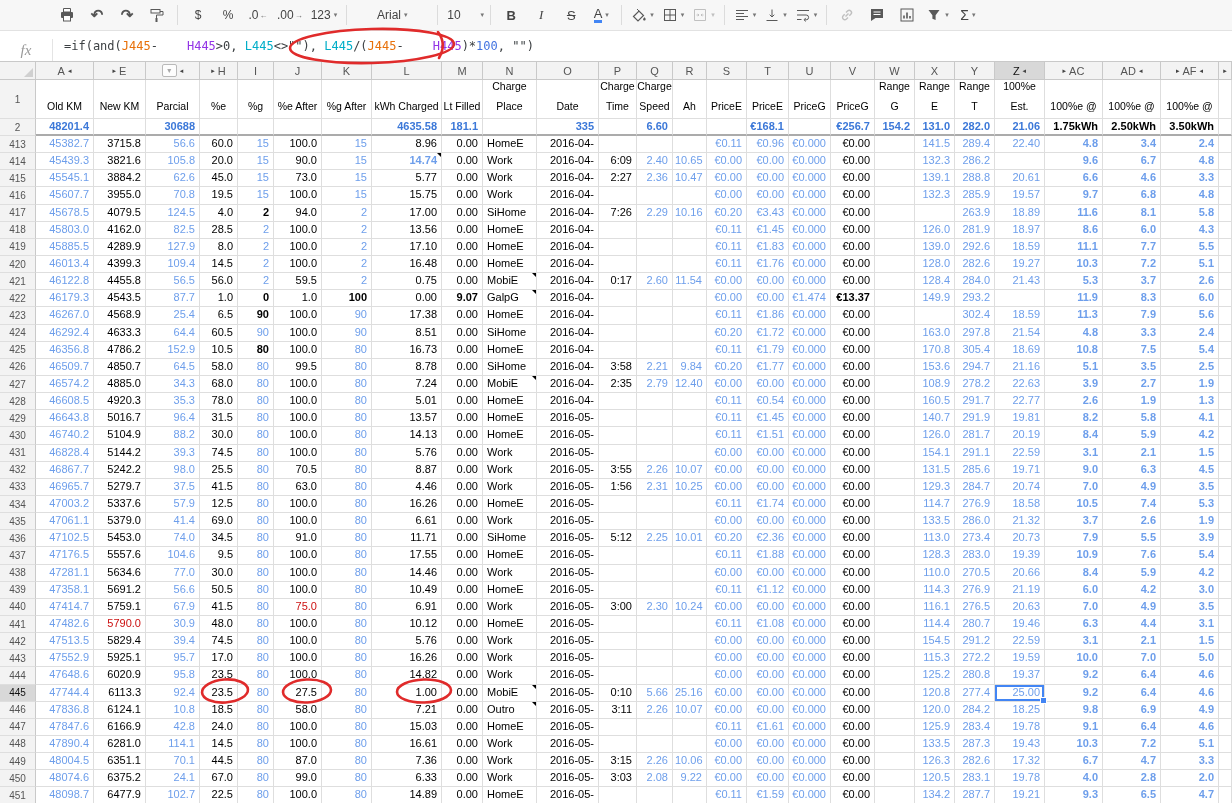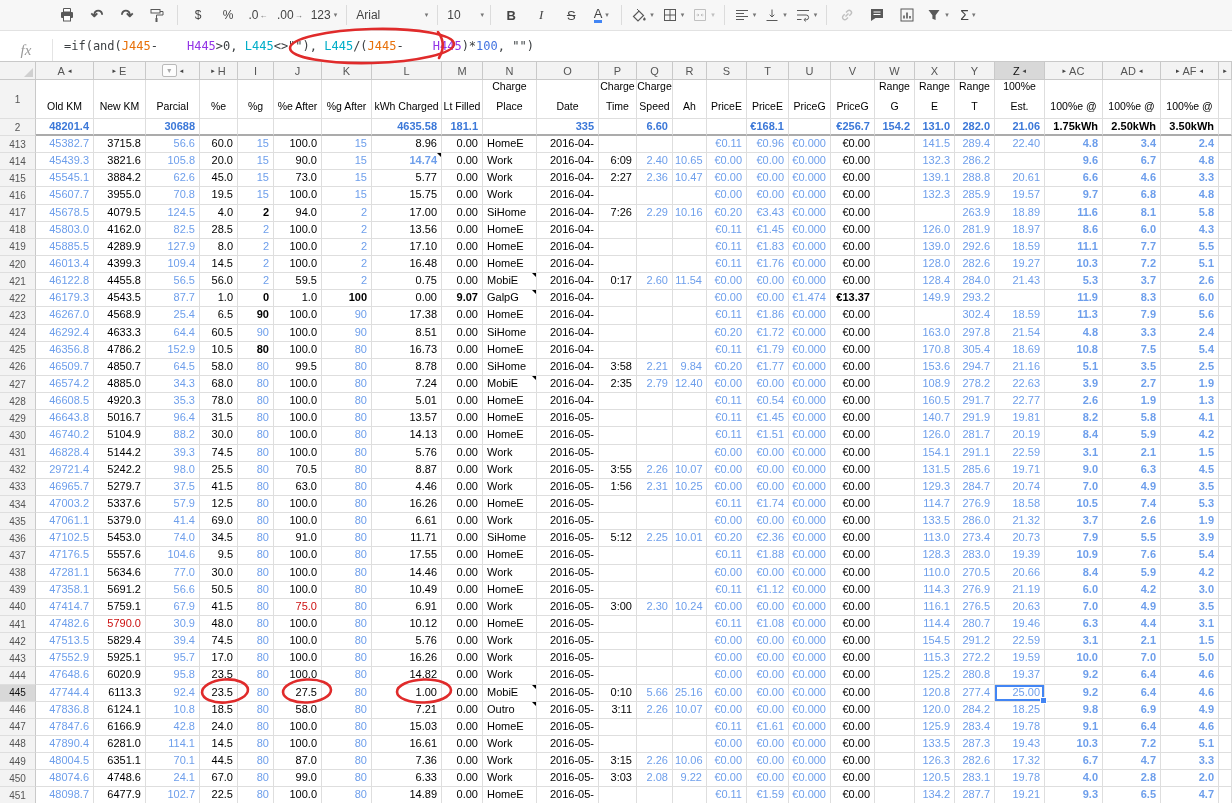--- a/index.html
+++ b/index.html
@@ -12,21 +12,21 @@
       color:#444;font-size:12px;padding:0 4px;border-radius:2px;cursor:pointer;white-space:nowrap;}
   .tb svg{width:16px;height:16px;display:block;}
   .tb .glyph{font-size:15px;font-weight:bold;color:#555;}
   .caret{font-size:7px;color:#777;margin-left:3px;}
   .gray, .gray .caret{color:#c0c0c0;}
   .sep{width:1px;height:20px;background:#dcdcdc;margin:0 5px;flex:none;}
   .b-bold{font-weight:bold;font-size:13px;}
   .b-italic{font-style:italic;font-family:"Liberation Serif",serif;font-size:13px;}
   .b-strike{text-decoration:line-through;font-size:13px;}
   .b-color{font-size:13px;border-bottom:3px solid #4285f4;line-height:13px;}
-  .ff{width:72px;justify-content:space-between;}
+  .ff{width:72px;justify-content:center;}
   .fs{width:34px;justify-content:space-between;gap:17px;}
   .subarr{font-size:8px;color:#666;margin-left:1px;}
   
   .fbar{height:30px;background:#fff;border-bottom:1px solid #c9c9c9;display:flex;align-items:center;}
   .fx{width:52px;flex:none;text-align:center;font-family:"Liberation Serif",serif;font-style:italic;
       color:#999;font-size:15px;border-right:1px solid #e4e4e4;height:22px;line-height:22px;margin-top:8px;}
   .ftext{font-family:"DejaVu Sans Mono",monospace;font-size:12px;padding-left:11px;white-space:pre;}
   .fc-k{color:#3c4043;} .fc-o{color:#e8710a;} .fc-p{color:#9334e6;margin-left:29px;}
   .fc-t{color:#00aec8;} .fc-b{color:#4273e0;}
   
@@ -888,21 +888,21 @@
       <div class="c blk">€0.00</div>
       <div class="c blu"></div>
       <div class="c blu">154.1</div>
       <div class="c blu">291.1</div>
       <div class="c blu">22.59</div>
       <div class="c bblu">3.1</div>
       <div class="c bblu">2.1</div>
       <div class="c bblu">1.5</div>
       <div class="c"></div>
       <div class="gut">432</div>
-      <div class="c blu">29721.4</div>
+      <div class="c blu">46867.7</div>
       <div class="c blk">5242.2</div>
       <div class="c blu">98.0</div>
       <div class="c blk">25.5</div>
       <div class="c blu">80</div>
       <div class="c blk">70.5</div>
       <div class="c blu">80</div>
       <div class="c blk">8.87</div>
       <div class="c blk">0.00</div>
       <div class="c blk al">Work</div>
       <div class="c blk">2016-05-05</div>
@@ -1375,21 +1375,21 @@
       <div class="c blu"></div>
       <div class="c blu">126.3</div>
       <div class="c blu">282.6</div>
       <div class="c blu">17.32</div>
       <div class="c bblu">6.7</div>
       <div class="c bblu">4.7</div>
       <div class="c bblu">3.3</div>
       <div class="c"></div>
       <div class="gut">450</div>
       <div class="c blu">48074.6</div>
-      <div class="c blk">4748.6</div>
+      <div class="c blk">6375.2</div>
       <div class="c blu">24.1</div>
       <div class="c blk">67.0</div>
       <div class="c blu">80</div>
       <div class="c blk">99.0</div>
       <div class="c blu">80</div>
       <div class="c blk">6.33</div>
       <div class="c blk">0.00</div>
       <div class="c blk al">Work</div>
       <div class="c blk">2016-05-18</div>
       <div class="c blk">3:03</div>

